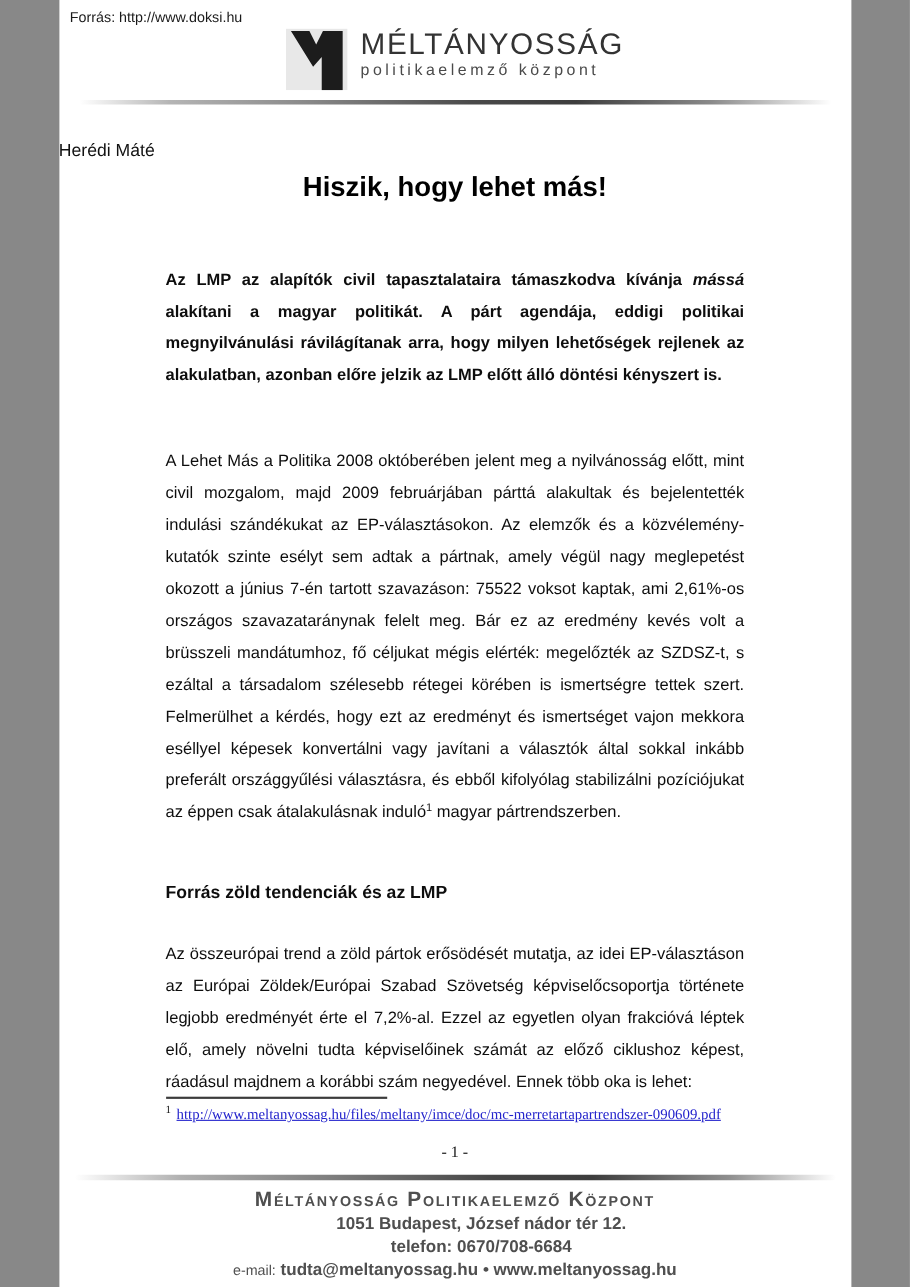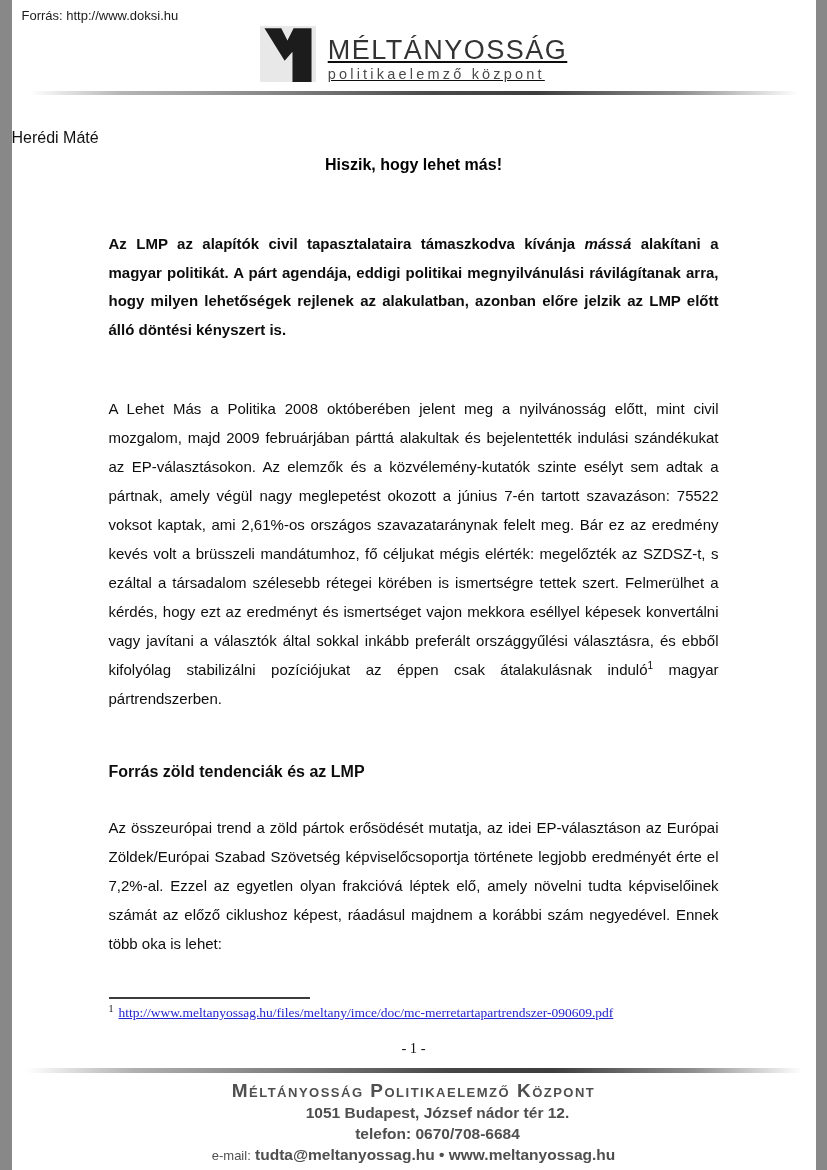--- a/index.html
+++ b/index.html
@@ -1,39 +1,38 @@
 <!DOCTYPE html>
 <html lang="hu"><head>
 <meta charset="utf-8">
 <style>
   * { margin: 0; padding: 0; box-sizing: border-box; }
   html, body { background: #888; }
   .page {
     position: relative;
-    width: 804px;
+    width: 720px;
     height: 1170px;
     margin: 0 auto;
     background: #ffffff;
     font-family: "Liberation Sans", sans-serif;
     color: #0d0d0d;
     overflow: hidden;
   }
   .source-label {
     position: absolute;
     top: 8px; left: 10px;
     font-size: 13px;
     color: #1a1a1a;
   }
   .header {
     padding-top: 26px;
     display: flex;
     justify-content: center;
-    align-items: flex-end;
+    align-items: flex-start;
     gap: 12px;
-    text-decoration: underline;
   }
   .logo-mark { width: 56px; height: 56px; display: block; }
   .logo-text .logo-name {
     font-size: 27px;
     letter-spacing: 1.5px;
     color: #333333;
     line-height: 1.05;
   }
   .logo-text .logo-sub {
     font-size: 14.5px;
@@ -56,21 +55,21 @@
   }
   .author {
     margin-top: 34px;
     text-align: left;
     font-size: 16px;
     color: #111;
   }
   .doc-title {
     margin-top: 9px;
     text-align: center;
-    font-size: 16px;
+    font-size: 25px;
     font-weight: bold;
     color: #000;
   }
   .content { margin: 0 97px; }
   .lead {
     margin-top: 56px;
     font-weight: bold;
     font-size: 15px;
     line-height: 28.5px;
     text-align: justify;

